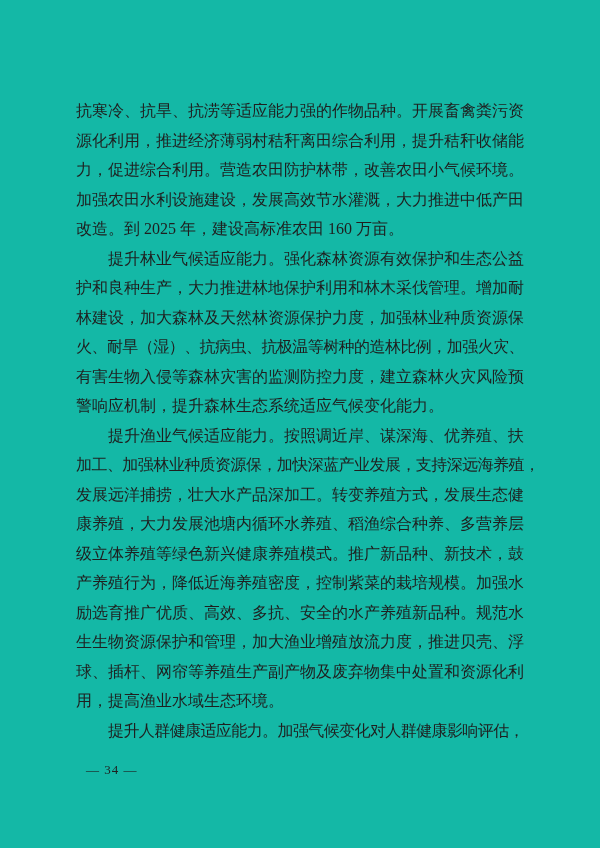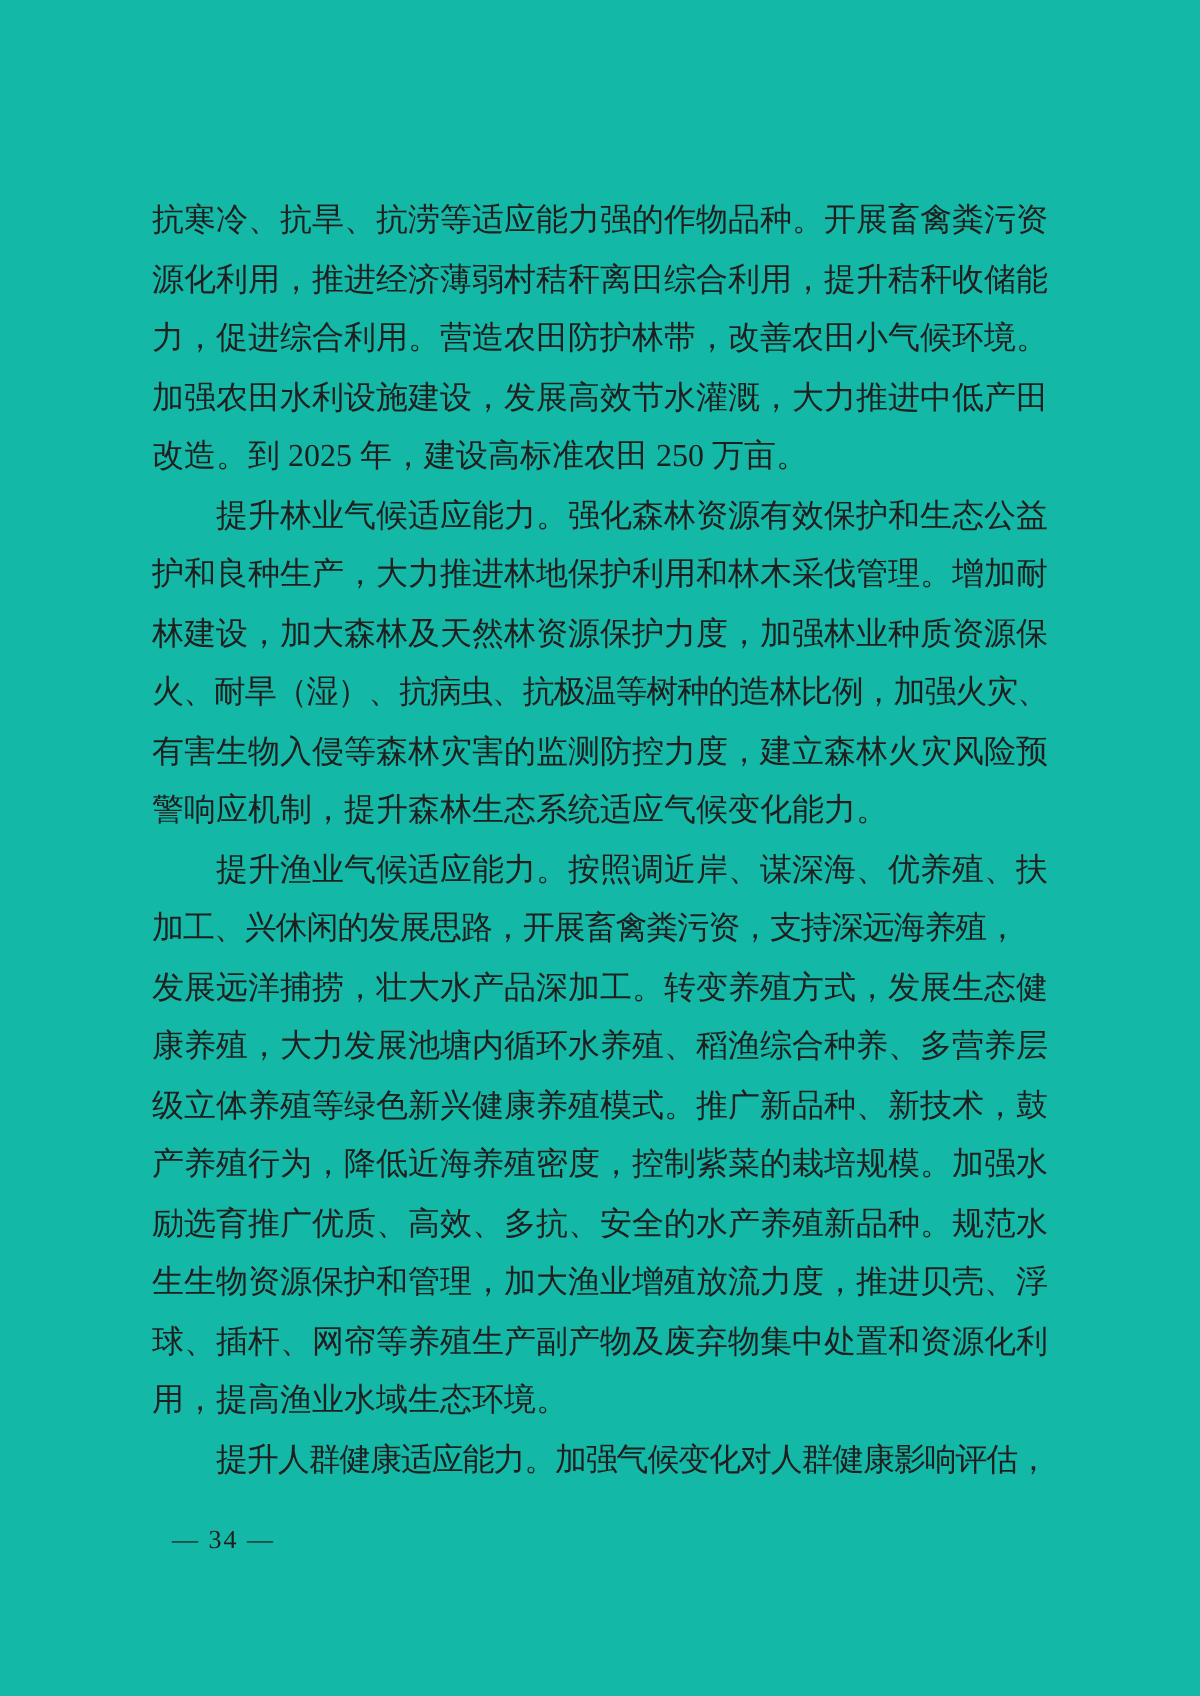--- a/index.html
+++ b/index.html
@@ -57,33 +57,33 @@
 </head>
 <body>
 
 <div class="page">
   <main class="content">
       <div class="paragraph">
         <div class="line"><span>抗寒冷、抗旱、抗涝等适应能力强的作物品种。开展畜禽粪污资</span></div>
         <div class="line"><span>源化利用，推进经济薄弱村秸秆离田综合利用，提升秸秆收储能</span></div>
         <div class="line"><span>力，促进综合利用。营造农田防护林带，改善农田小气候环境。</span></div>
         <div class="line"><span>加强农田水利设施建设，发展高效节水灌溉，大力推进中低产田</span></div>
-        <div class="line last"><span>改造。到 2025 年，建设高标准农田 250 万亩。</span></div>
+        <div class="line last"><span>改造。到 2025 年，建设高标准农田 160 万亩。</span></div>
       </div>
       <div class="paragraph">
         <div class="line indent"><span>提升林业气候适应能力。强化森林资源有效保护和生态公益</span></div>
         <div class="line"><span>护和良种生产，大力推进林地保护利用和林木采伐管理。增加耐</span></div>
         <div class="line"><span>林建设，加大森林及天然林资源保护力度，加强林业种质资源保</span></div>
         <div class="line"><span style="letter-spacing: -0.551724px;">火、耐旱（湿）、抗病虫、抗极温等树种的造林比例，加强火灾、</span></div>
         <div class="line"><span>有害生物入侵等森林灾害的监测防控力度，建立森林火灾风险预</span></div>
         <div class="line last"><span>警响应机制，提升森林生态系统适应气候变化能力。</span></div>
       </div>
       <div class="paragraph">
         <div class="line indent"><span>提升渔业气候适应能力。按照调近岸、谋深海、优养殖、扶</span></div>
-        <div class="line"><span style="letter-spacing: -0.551724px;">加工、兴休闲的发展思路，开展畜禽粪污资，支持深远海养殖，</span></div>
+        <div class="line"><span style="letter-spacing: -0.551724px;">加工、加强林业种质资源保，加快深蓝产业发展，支持深远海养殖，</span></div>
         <div class="line"><span>发展远洋捕捞，壮大水产品深加工。转变养殖方式，发展生态健</span></div>
         <div class="line"><span>康养殖，大力发展池塘内循环水养殖、稻渔综合种养、多营养层</span></div>
         <div class="line"><span>级立体养殖等绿色新兴健康养殖模式。推广新品种、新技术，鼓</span></div>
         <div class="line"><span>产养殖行为，降低近海养殖密度，控制紫菜的栽培规模。加强水</span></div>
         <div class="line"><span>励选育推广优质、高效、多抗、安全的水产养殖新品种。规范水</span></div>
         <div class="line"><span>生生物资源保护和管理，加大渔业增殖放流力度，推进贝壳、浮</span></div>
         <div class="line"><span>球、插杆、网帘等养殖生产副产物及废弃物集中处置和资源化利</span></div>
         <div class="line last"><span>用，提高渔业水域生态环境。</span></div>
       </div>
       <div class="paragraph">

